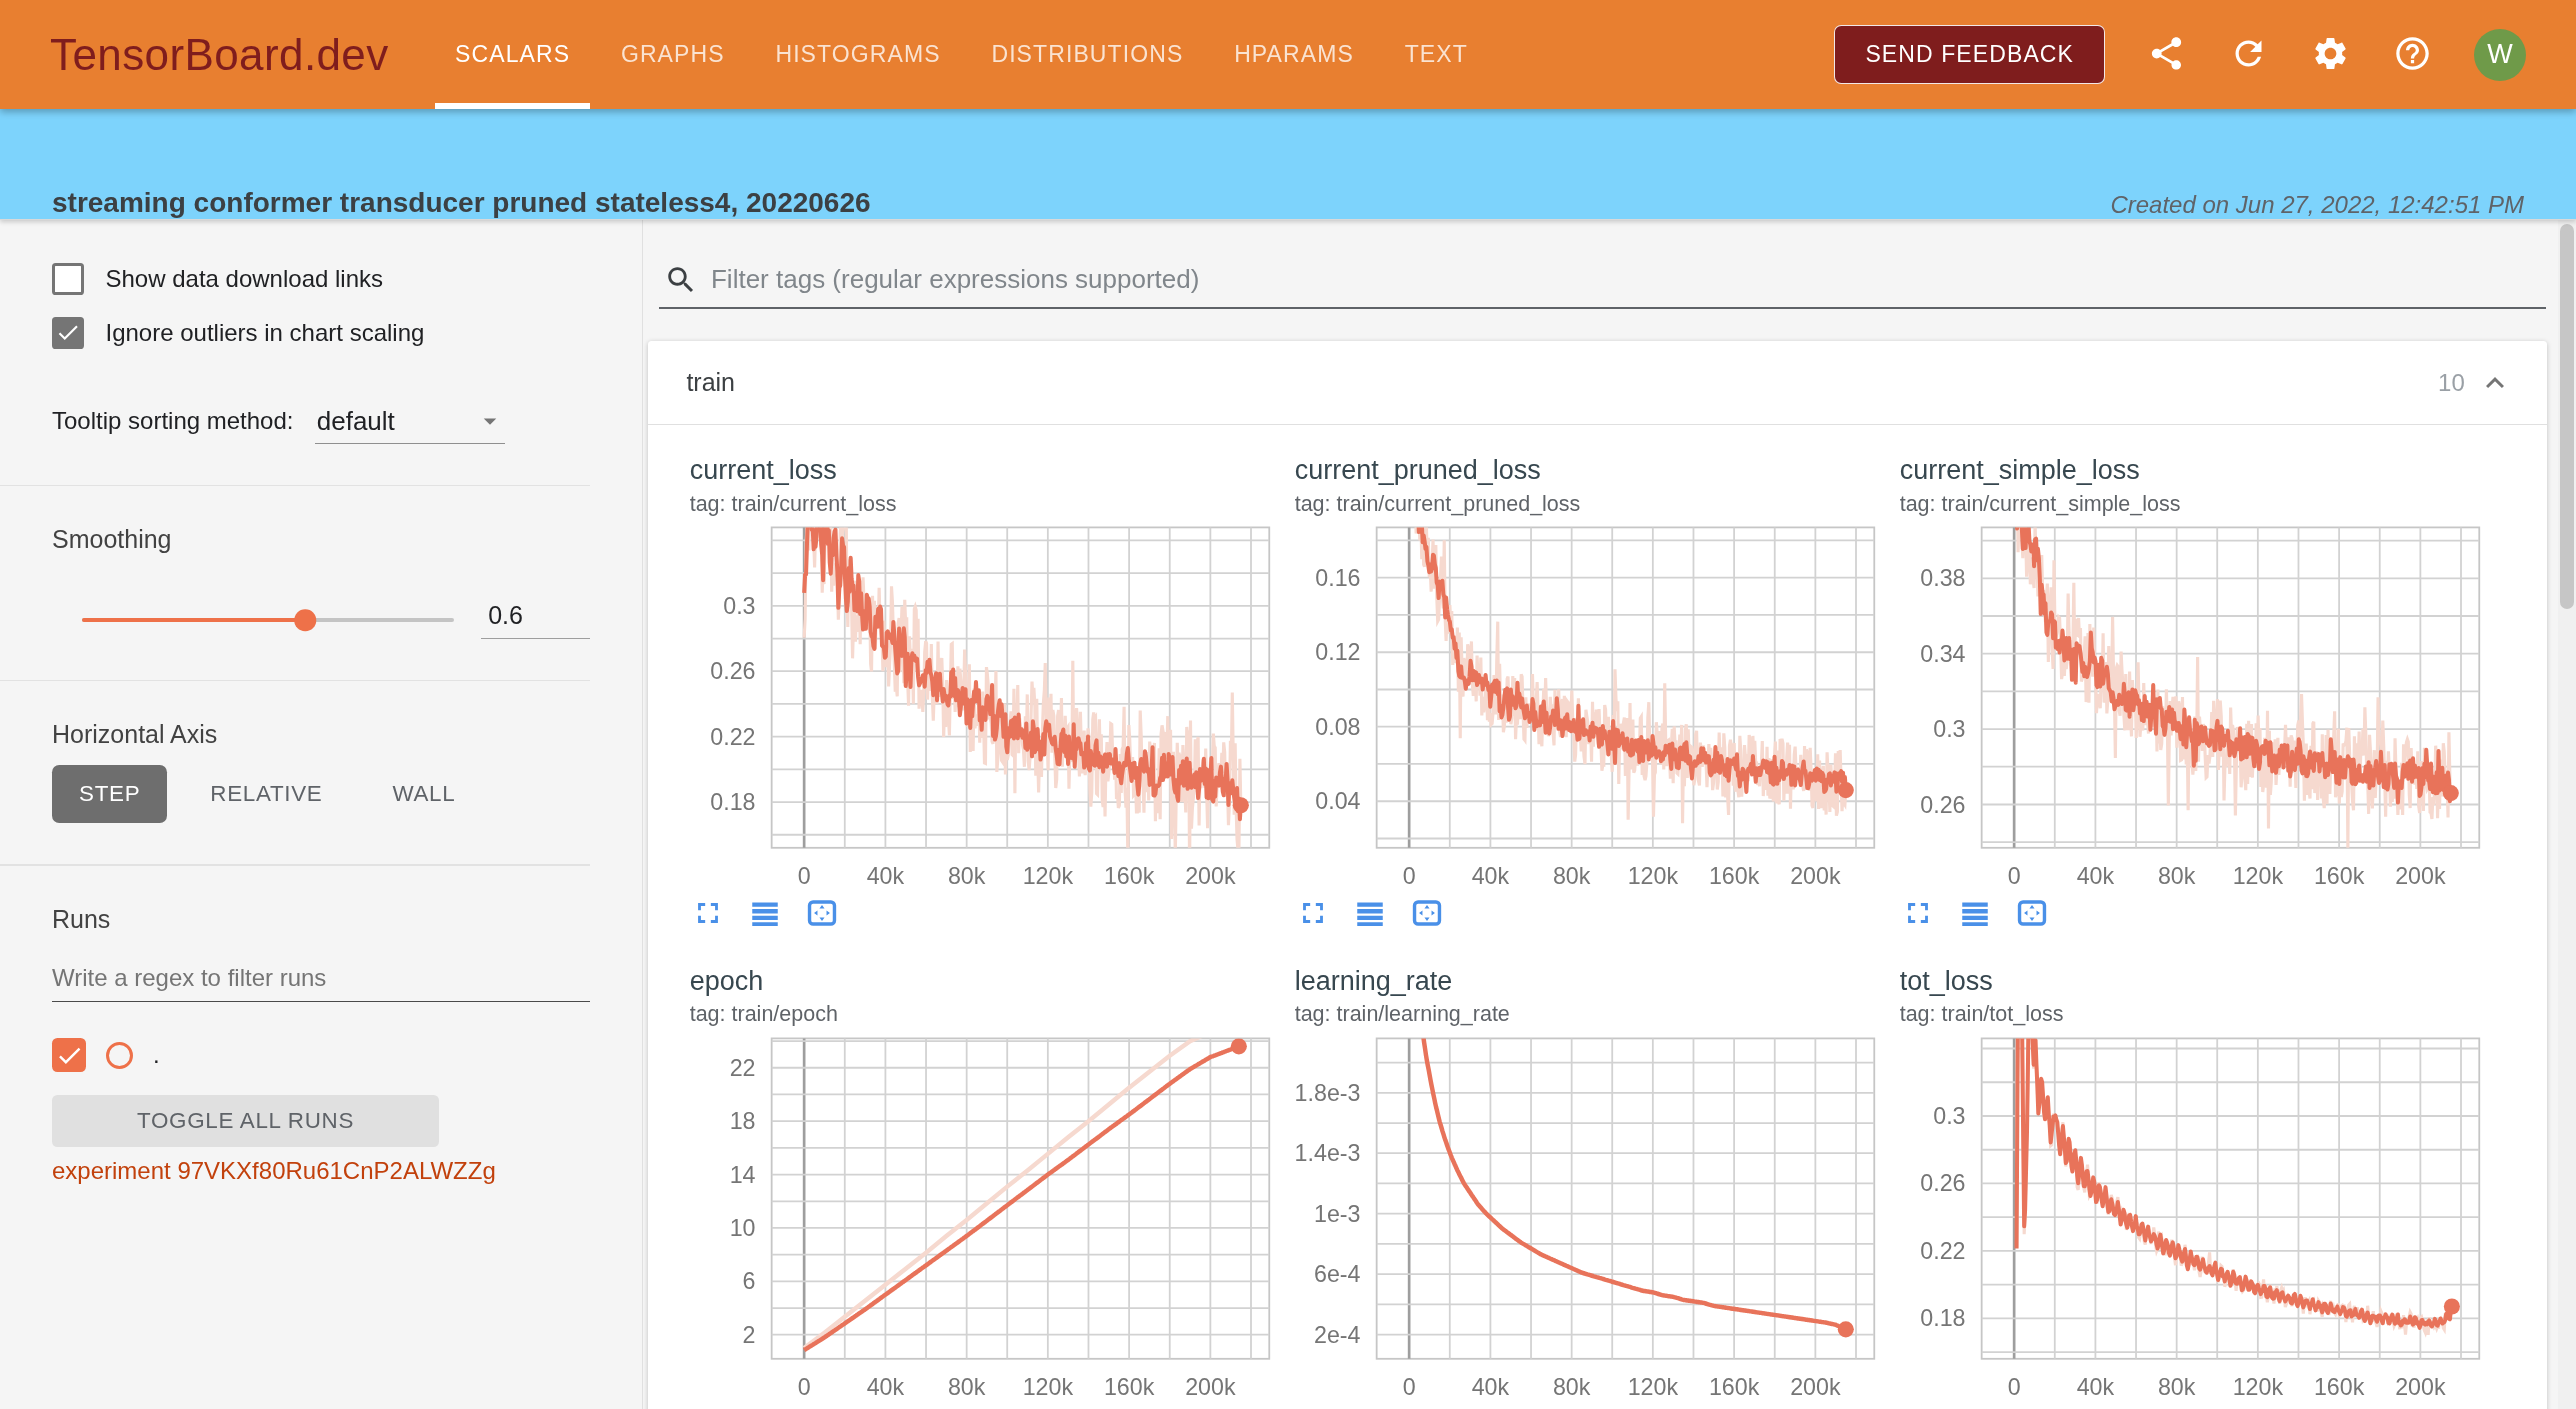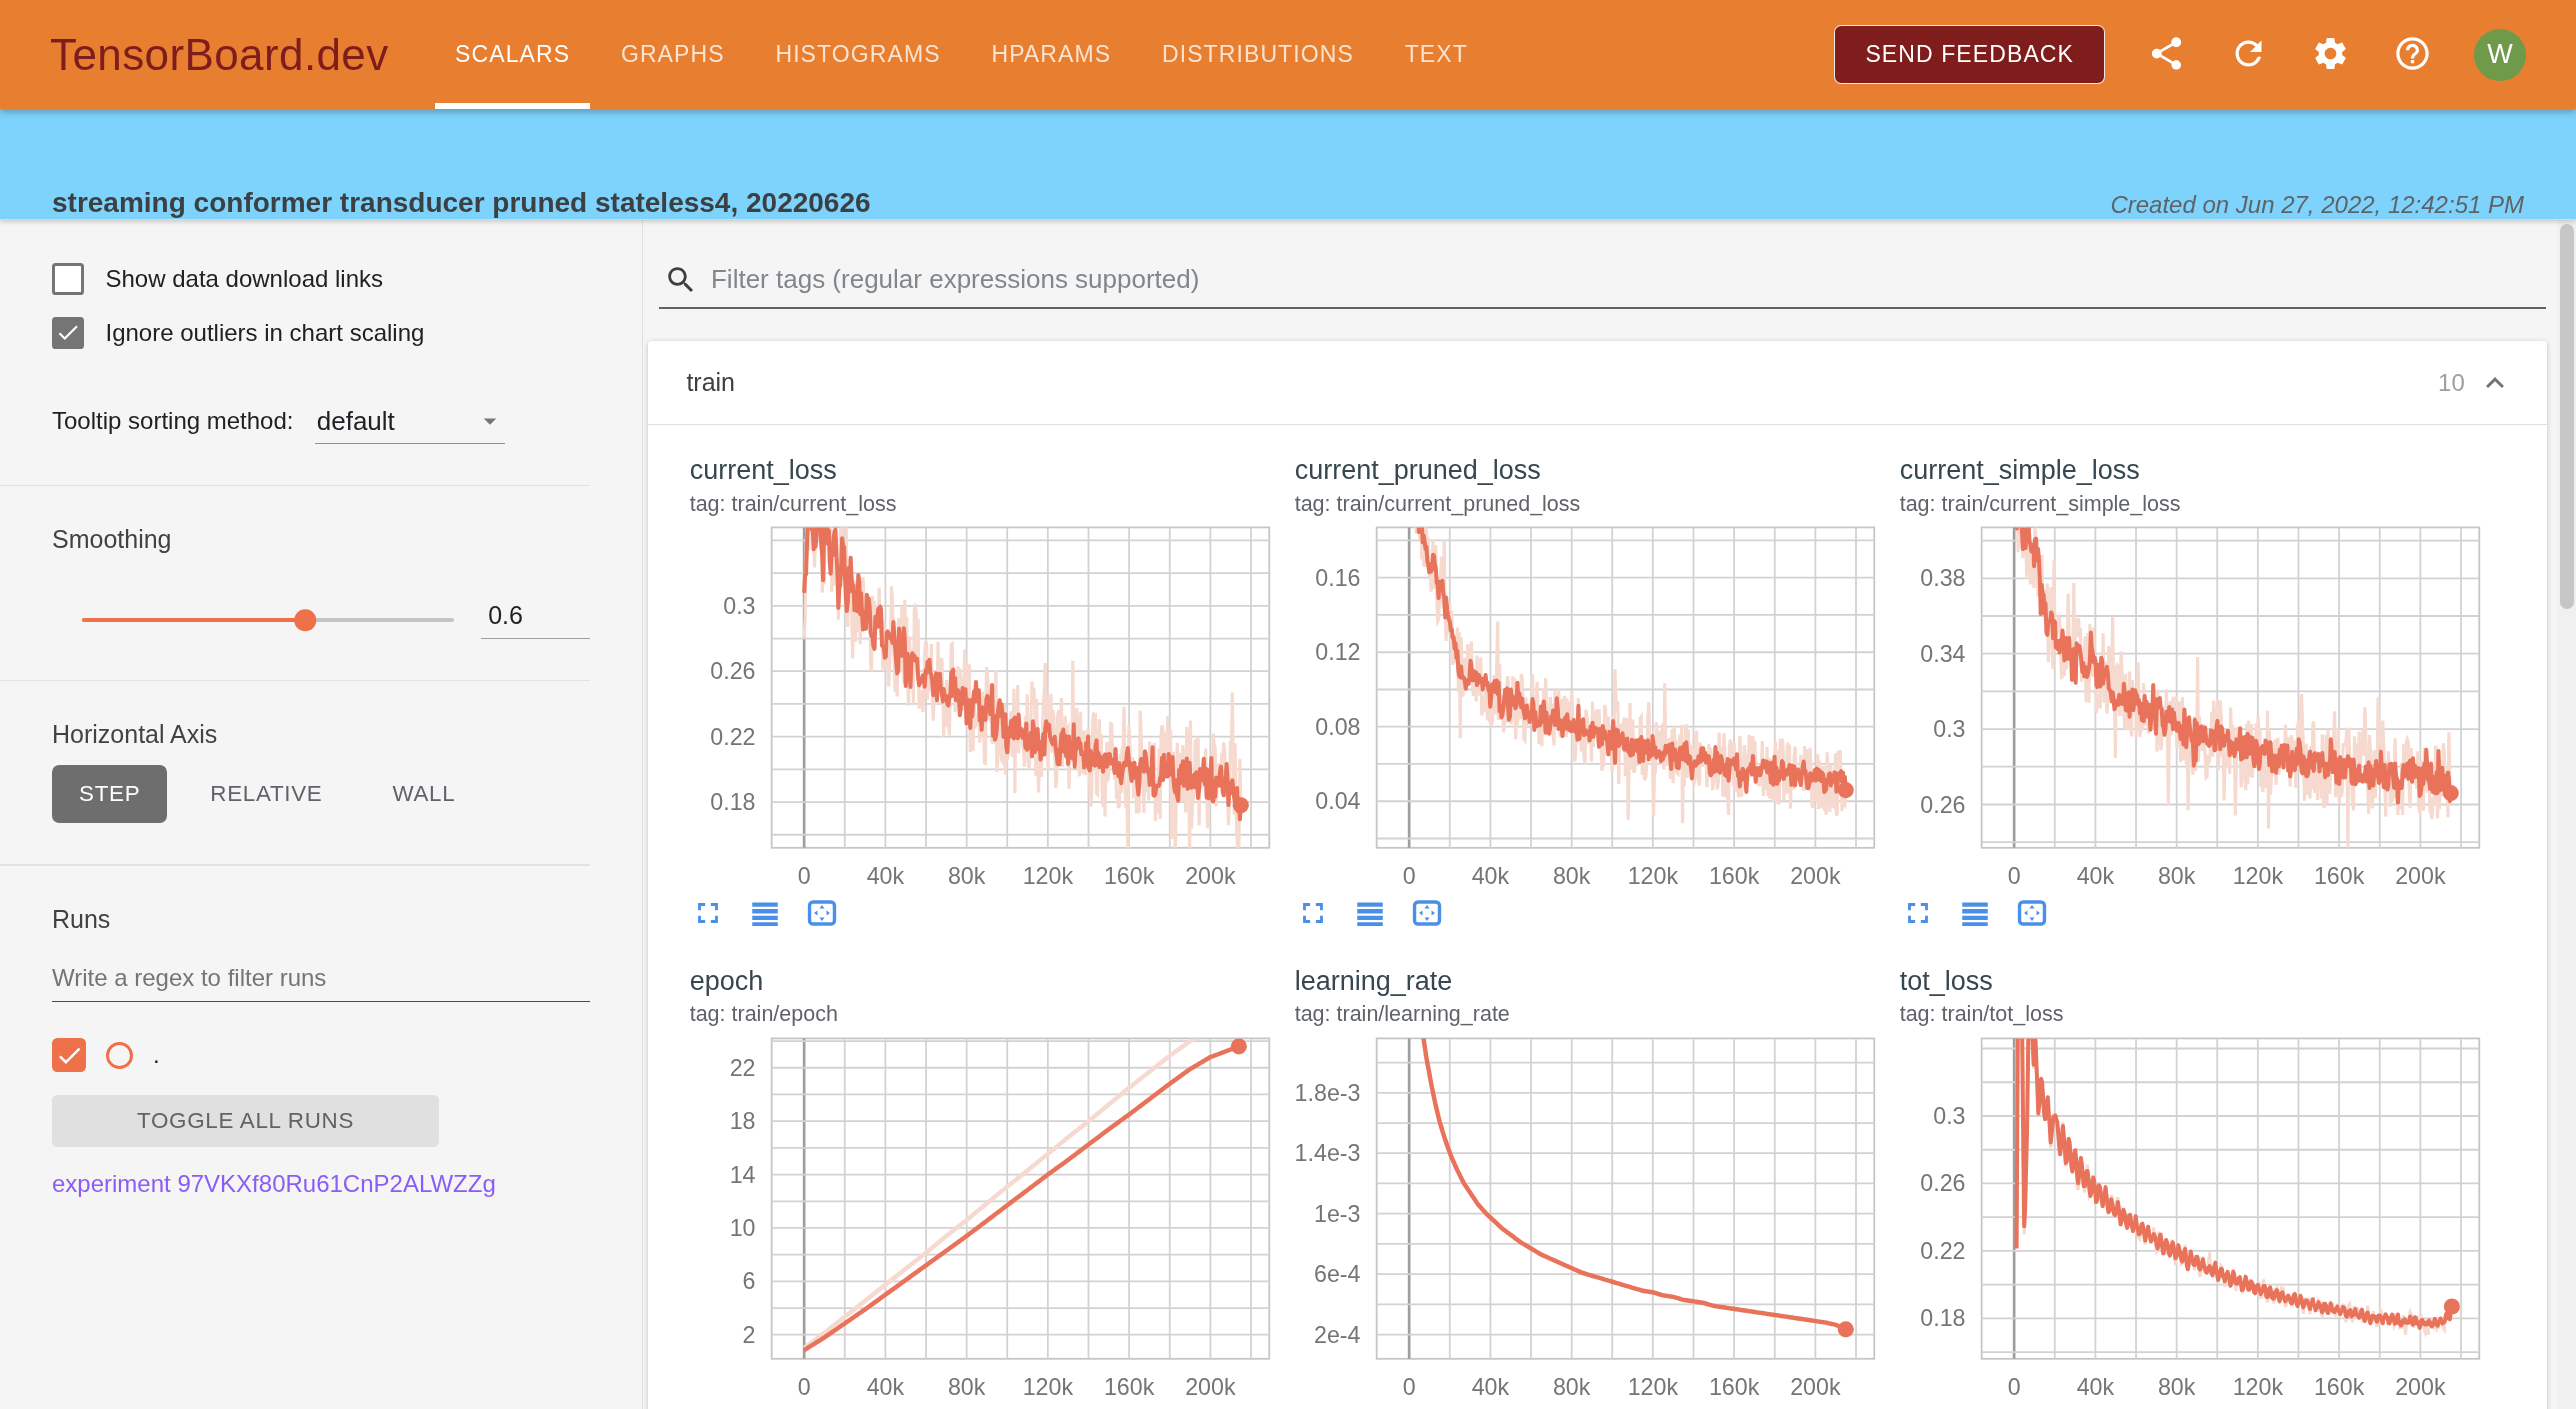--- a/index.html
+++ b/index.html
@@ -61,21 +61,21 @@
     color:#202124; font-family:inherit; }
   .regex-wrap input::placeholder { color:#757575; }
   .run-row { display:flex; align-items:center; margin-top:36px; }
   .run-cbox { width:34px; height:34px; background:#ee7149; border-radius:5.4px; display:flex;
     align-items:center; justify-content:center; cursor:pointer; flex:none; }
   .run-cbox svg { width:29px; height:29px; }
   .run-swatch { width:27px; height:27px; border:3.6px solid #ee7149; border-radius:50%; margin-left:20px; flex:none; }
   .run-name { font-size:24px; color:#202124; margin-left:20px; }
   .toggle-all { margin-top:23px; width:387px; height:52px; background:#e0e0e0; border:none; border-radius:5.4px;
     color:#5f6368; font-size:22.4px; letter-spacing:0.7px; cursor:pointer; font-family:inherit; }
-  .experiment { font-size:24px; color:#8b5cf6; margin-top:23px; }
+  .experiment { font-size:24px; color:#c2410c; margin-top:10px; }
   
   .main { flex:1; padding:39px 21.5px 0 3.6px; overflow:hidden; }
   .filter-row { display:flex; align-items:center; margin:0 9px 0 12.5px;
     border-bottom:2.7px solid #5f6368; padding:3.6px 5.4px 10.7px; }
   .filter-row svg { width:34px; height:34px; margin-right:12.5px; flex:none; }
   .filter-row input { flex:1; border:none; outline:none; background:transparent; font-size:26px;
     color:#202124; font-family:inherit; }
   .filter-row input::placeholder { color:#80868b; }
   .card { margin:32px 7.2px 0 1.8px; background:#fff; border-radius:3.6px; box-shadow:0 1.8px 5.4px rgba(0,0,0,.22); }
   .card-header { height:84px; display:flex; align-items:center; padding:0 34px 0 38px;
@@ -97,22 +97,22 @@
 </style>
 </head>
 <body>
 
 <header class="navbar">
   <div class="logo">TensorBoard.dev</div>
   <nav class="tabs">
     <div class="tab active">SCALARS</div>
     <div class="tab">GRAPHS</div>
     <div class="tab">HISTOGRAMS</div>
+    <div class="tab">DISTRIBUTIONS</div>
     <div class="tab">HPARAMS</div>
-    <div class="tab">DISTRIBUTIONS</div>
     <div class="tab">TEXT</div>
   </nav>
   <div class="nav-actions">
     <button class="feedback-btn">SEND FEEDBACK</button>
     <button class="nav-icon-btn">
       <svg viewBox="0 0 24 24">
           <path d="M18 16.08c-.76 0-1.44.3-1.96.77L8.91 12.7c.05-.23.09-.46.09-.7s-.04-.47-.09-.7l7.05-4.11c.54.5 1.25.81 2.04.81 1.66 0 3-1.34 3-3s-1.34-3-3-3-3 1.34-3 3c0 .24.04.47.09.7L8.04 9.81C7.5 9.31 6.79 9 6 9c-1.66 0-3 1.34-3 3s1.34 3 3 3c.79 0 1.5-.31 2.04-.81l7.12 4.16c-.05.21-.08.43-.08.65 0 1.61 1.31 2.92 2.92 2.92 1.61 0 2.92-1.31 2.92-2.92s-1.31-2.92-2.92-2.92z"></path>
         </svg>
     </button>
     <button class="nav-icon-btn">

